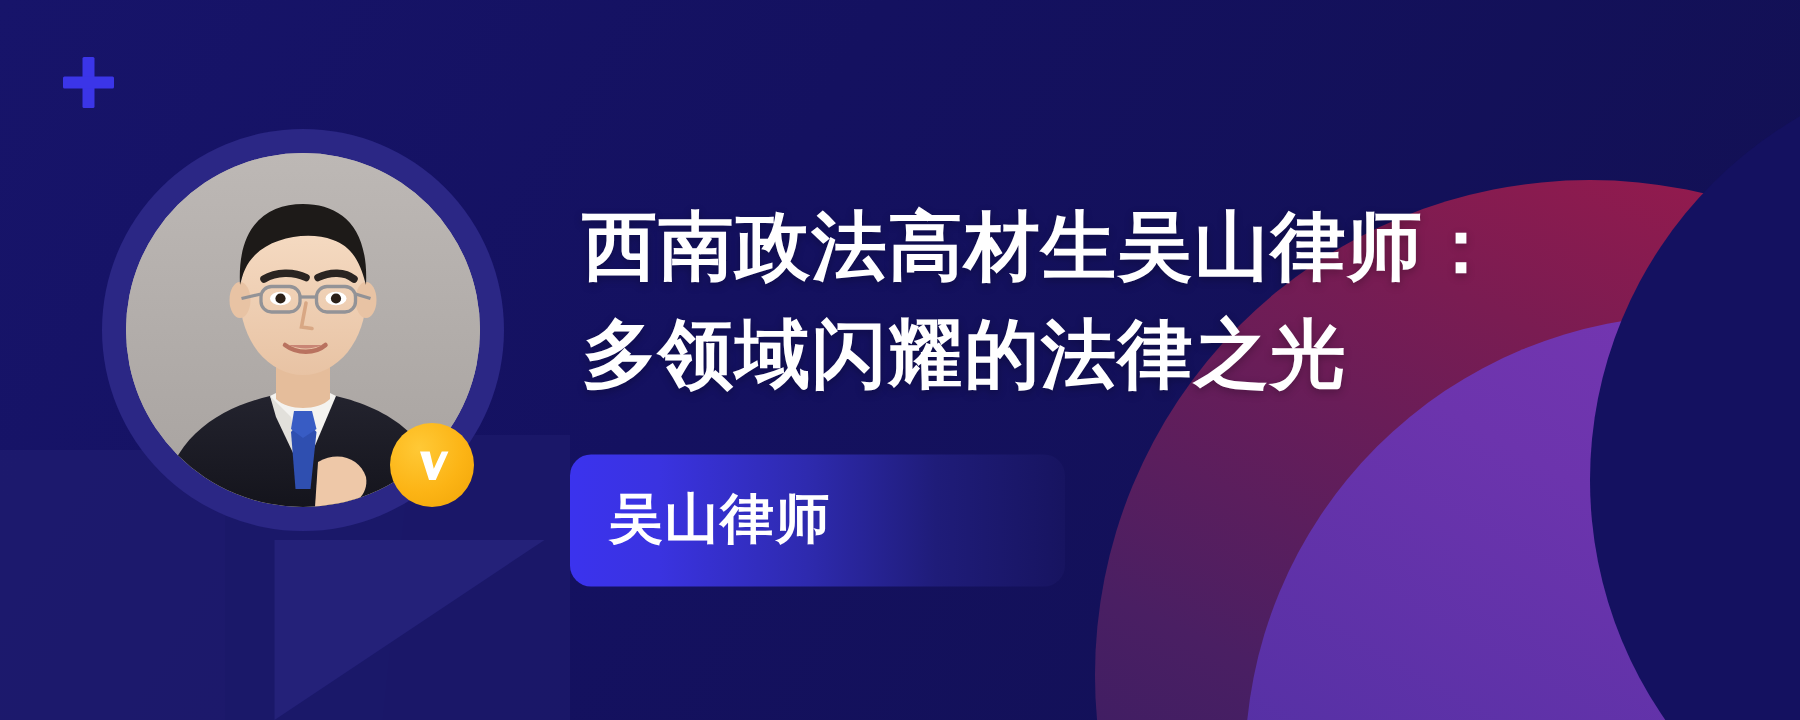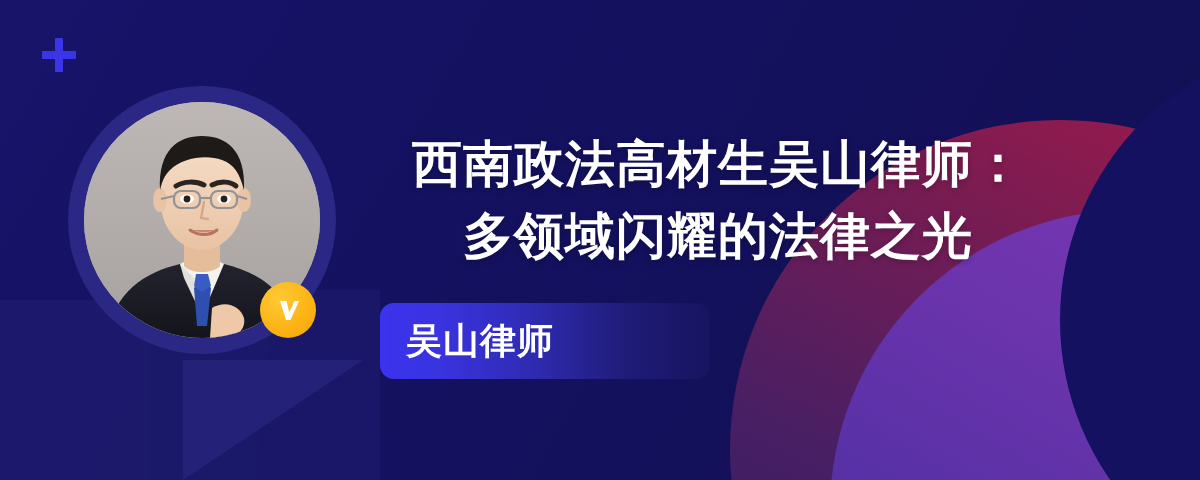--- a/index.html
+++ b/index.html
@@ -163,30 +163,29 @@
     left: 388px;
     top: 128px;
     width: 660px;
     color: #ffffff;
     font-size: 50px;
     font-weight: bold;
     line-height: 72px;
     letter-spacing: 1px;
     white-space: pre-wrap;
     text-shadow: 0 2px 6px rgba(0,0,0,.25);
-    text-align: center;
   }
 
   
   .name-pill {
     position: absolute;
     left: 380px;
     top: 303px;
     width: 330px;
-    height: 76px;
+    height: 88px;
     border-radius: 14px;
     background: linear-gradient(90deg, #3b33ee 0%, #3a33e0 18%, #2e2aae 48%, #1f1c79 74%, #171460 100%);
     display: flex;
     align-items: center;
   }
   .name-pill-text {
     color: #ffffff;
     font-size: 36px;
     font-weight: bold;
     line-height: 1;

